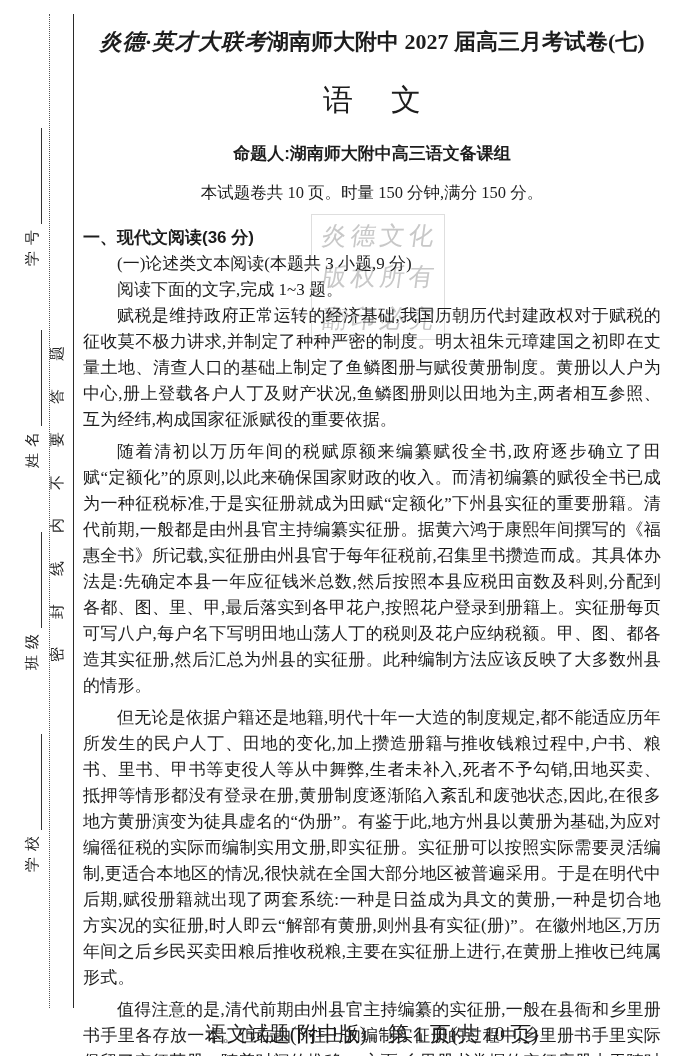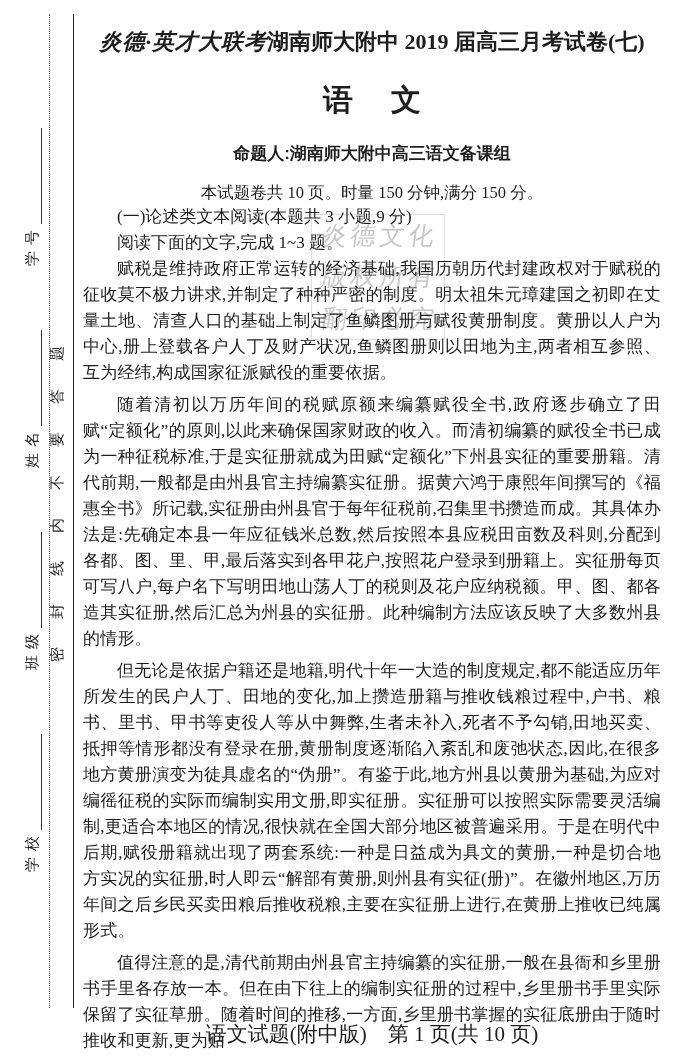--- a/index.html
+++ b/index.html
@@ -40,21 +40,21 @@
     font-size:25px; line-height:1; color:#c8c8c8; letter-spacing:4px;
     transform:skewX(-8deg); padding-left:4px; white-space:nowrap;
   }
 
   
   .content { position:absolute; left:83px; top:0; width:578px; z-index:1; }
 
   .exam-header { margin:27px 0 0; text-align:center; font-size:22px; font-weight:bold; white-space:nowrap; }
   .exam-header .brush { font-style:italic; font-weight:900; letter-spacing:1px;margin-top:20px; }
 
-  .subject-title { margin-top:23px; text-align:center; font-size:30px; font-weight:bold;
+  .subject-title { margin-top:23px; text-align:center; font-size:30px; font-weight:normal;
                    font-family:"Liberation Sans","DejaVu Sans",sans-serif; }
   .subject-gap { display:inline-block; width:38px; }
 
   .setter { margin-top:21px; text-align:center; font-size:17px; font-weight:bold;
             font-family:"Liberation Sans","DejaVu Sans",sans-serif; }
   .info   { margin-top:17px; text-align:center; font-size:16.5px; }
 
   .section-heading { margin-top:21px; font-size:17px; line-height:26px; font-weight:bold;
                      font-family:"Liberation Sans","DejaVu Sans",sans-serif; }
   .sub-heading, .instruction { font-size:17px; line-height:26px; text-indent:2em; }
@@ -97,30 +97,31 @@
 
   <div class="watermark">
     <span class="wm-line">炎德文化</span>
     <span class="wm-line">版权所有</span>
     <span class="wm-line">翻印必究</span>
   </div>
 
   <div class="content">
 
     <div class="exam-header">
-      <span class="brush">炎德·英才大联考</span><span>湖南师大附中 2019 届高三月考试卷(七)</span>
+      <span class="brush">炎德·英才大联考</span><span>湖南师大附中 2027 届高三月考试卷(七)</span>
     </div>
 
     <div class="subject-title">
       <span>语</span><span class="subject-gap"></span><span>文</span>
     </div>
 
     <div class="setter">命题人:湖南师大附中高三语文备课组</div>
     <div class="info">本试题卷共 10 页。时量 150 分钟,满分 150 分。</div>
 
+    <div class="section-heading">一、现代文阅读(36 分)</div>
     <div class="sub-heading">(一)论述类文本阅读(本题共 3 小题,9 分)</div>
     <div class="instruction">阅读下面的文字,完成 1~3 题。</div>
 
     <div class="passage">
       <p>赋税是维持政府正常运转的经济基础,我国历朝历代封建政权对于赋税的征收莫不极力讲求,并制定了种种严密的制度。明太祖朱元璋建国之初即在丈量土地、清查人口的基础上制定了鱼鳞图册与赋役黄册制度。黄册以人户为中心,册上登载各户人丁及财产状况,鱼鳞图册则以田地为主,两者相互参照、互为经纬,构成国家征派赋役的重要依据。</p>
       <p>随着清初以万历年间的税赋原额来编纂赋役全书,政府逐步确立了田赋“定额化”的原则,以此来确保国家财政的收入。而清初编纂的赋役全书已成为一种征税标准,于是实征册就成为田赋“定额化”下州县实征的重要册籍。清代前期,一般都是由州县官主持编纂实征册。据黄六鸿于康熙年间撰写的《福惠全书》所记载,实征册由州县官于每年征税前,召集里书攒造而成。其具体办法是:先确定本县一年应征钱米总数,然后按照本县应税田亩数及科则,分配到各都、图、里、甲,最后落实到各甲花户,按照花户登录到册籍上。实征册每页可写八户,每户名下写明田地山荡人丁的税则及花户应纳税额。甲、图、都各造其实征册,然后汇总为州县的实征册。此种编制方法应该反映了大多数州县的情形。</p>
       <p>但无论是依据户籍还是地籍,明代十年一大造的制度规定,都不能适应历年所发生的民户人丁、田地的变化,加上攒造册籍与推收钱粮过程中,户书、粮书、里书、甲书等吏役人等从中舞弊,生者未补入,死者不予勾销,田地买卖、抵押等情形都没有登录在册,黄册制度逐渐陷入紊乱和废弛状态,因此,在很多地方黄册演变为徒具虚名的“伪册”。有鉴于此,地方州县以黄册为基础,为应对编徭征税的实际而编制实用文册,即实征册。实征册可以按照实际需要灵活编制,更适合本地区的情况,很快就在全国大部分地区被普遍采用。于是在明代中后期,赋役册籍就出现了两套系统:一种是日益成为具文的黄册,一种是切合地方实况的实征册,时人即云“解部有黄册,则州县有实征(册)”。在徽州地区,万历年间之后乡民买卖田粮后推收税粮,主要在实征册上进行,在黄册上推收已纯属形式。</p>
       <p>值得注意的是,清代前期由州县官主持编纂的实征册,一般在县衙和乡里册书手里各存放一本。但在由下往上的编制实征册的过程中,乡里册书手里实际保留了实征草册。随着时间的推移,一方面,乡里册书掌握的实征底册由于随时推收和更新,更为贴</p>
     </div>
   </div>

